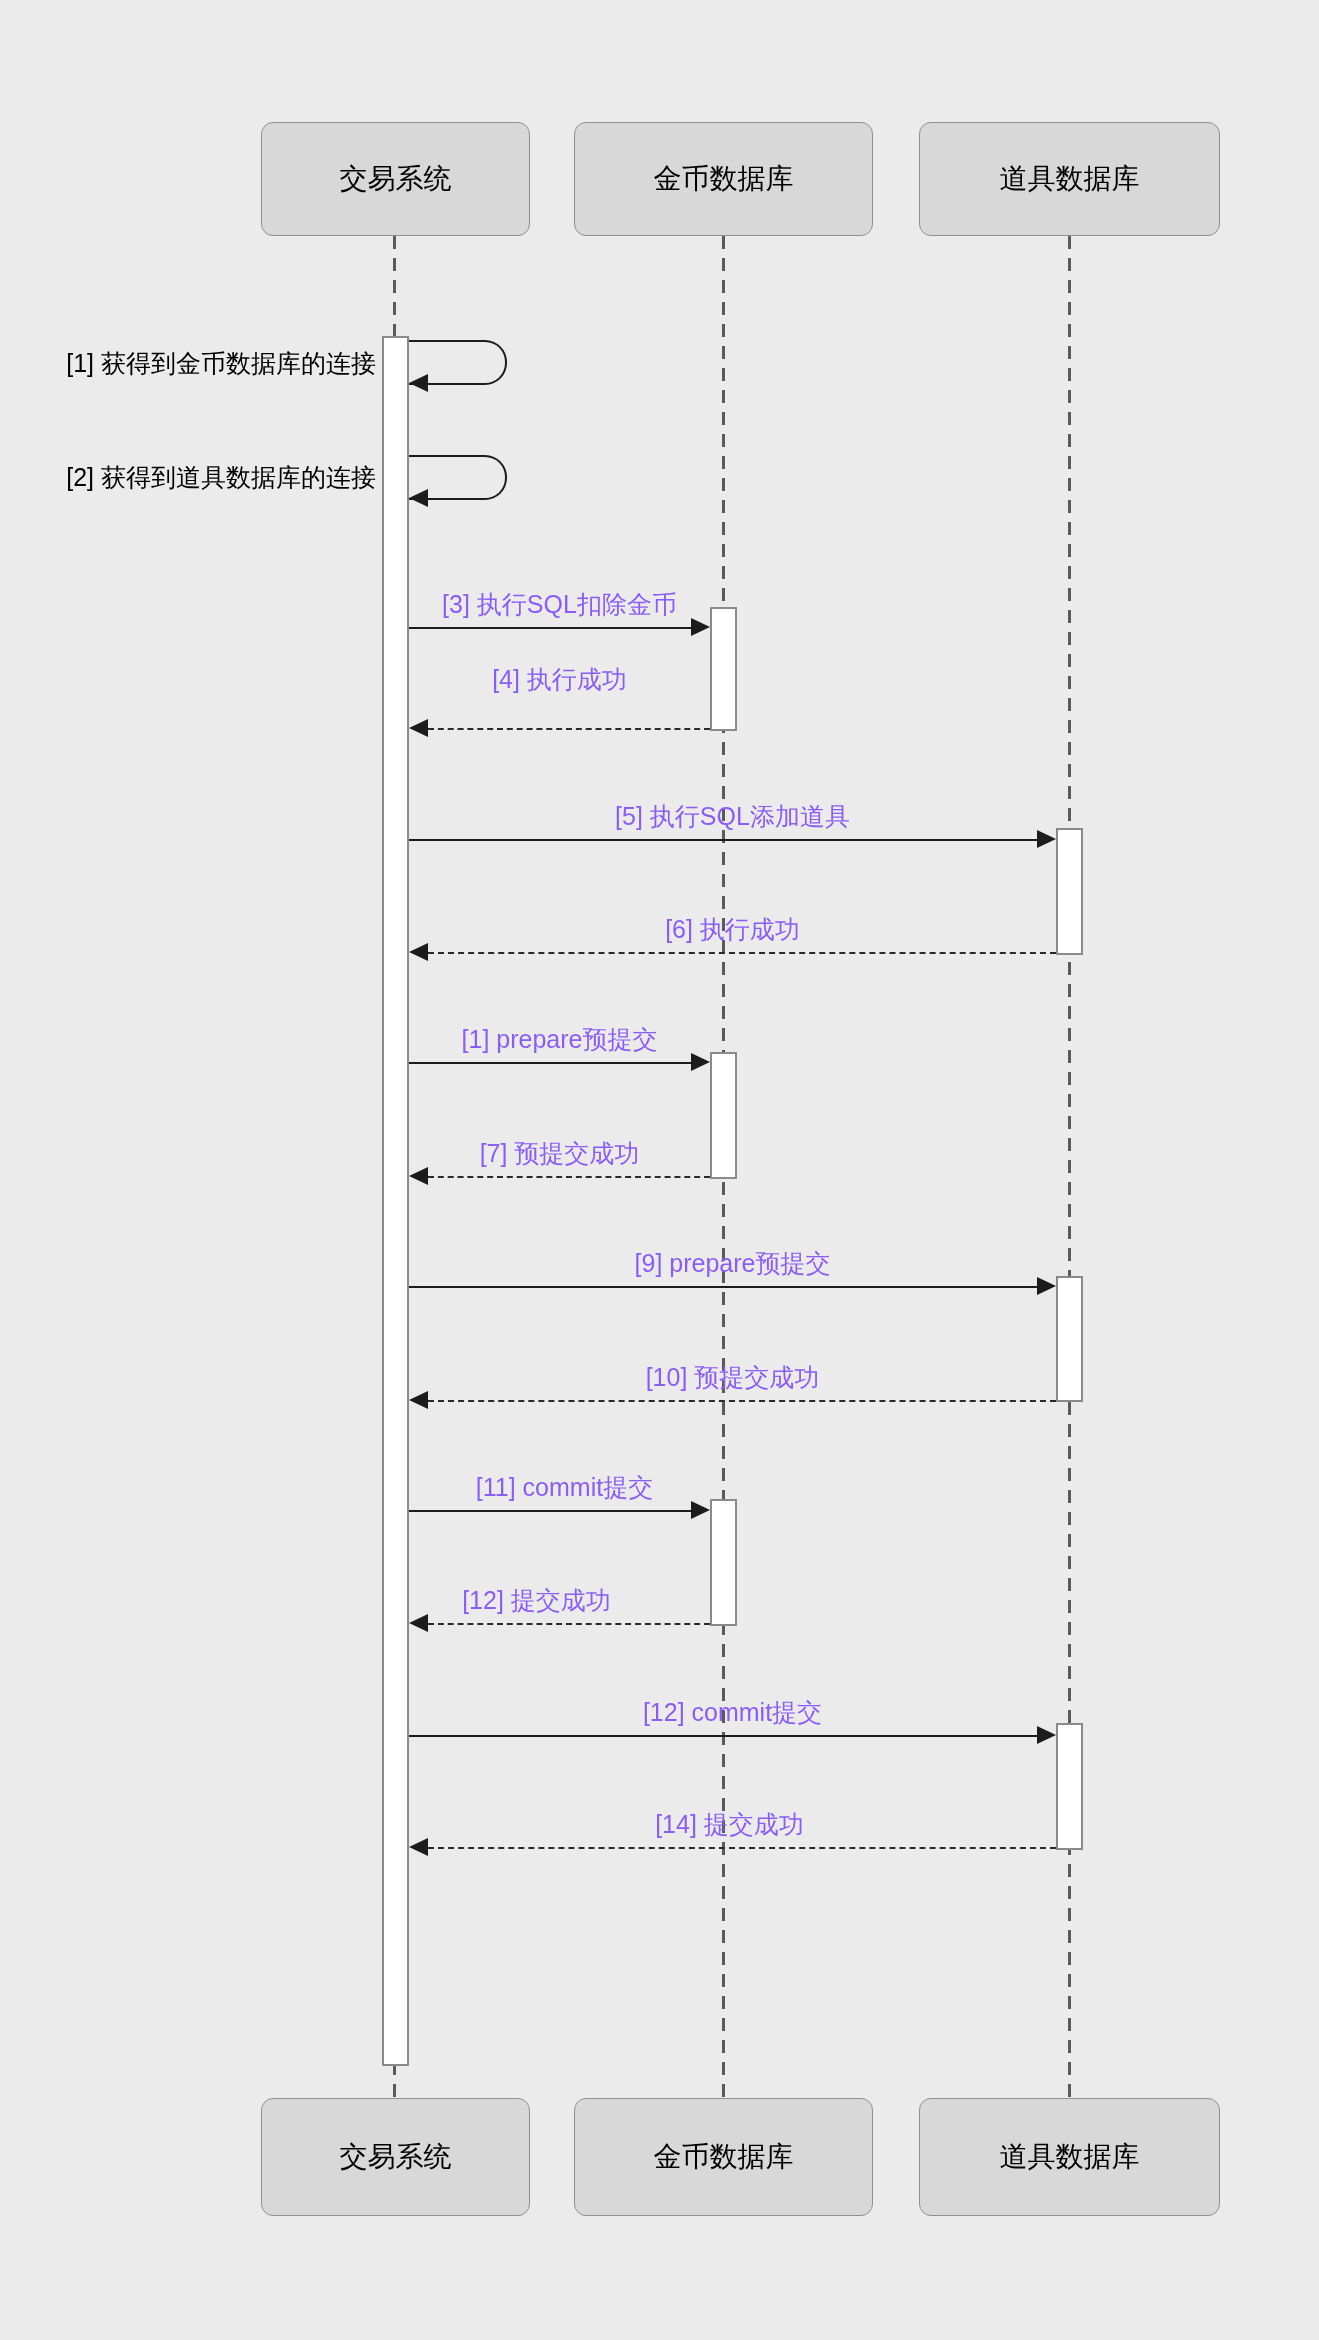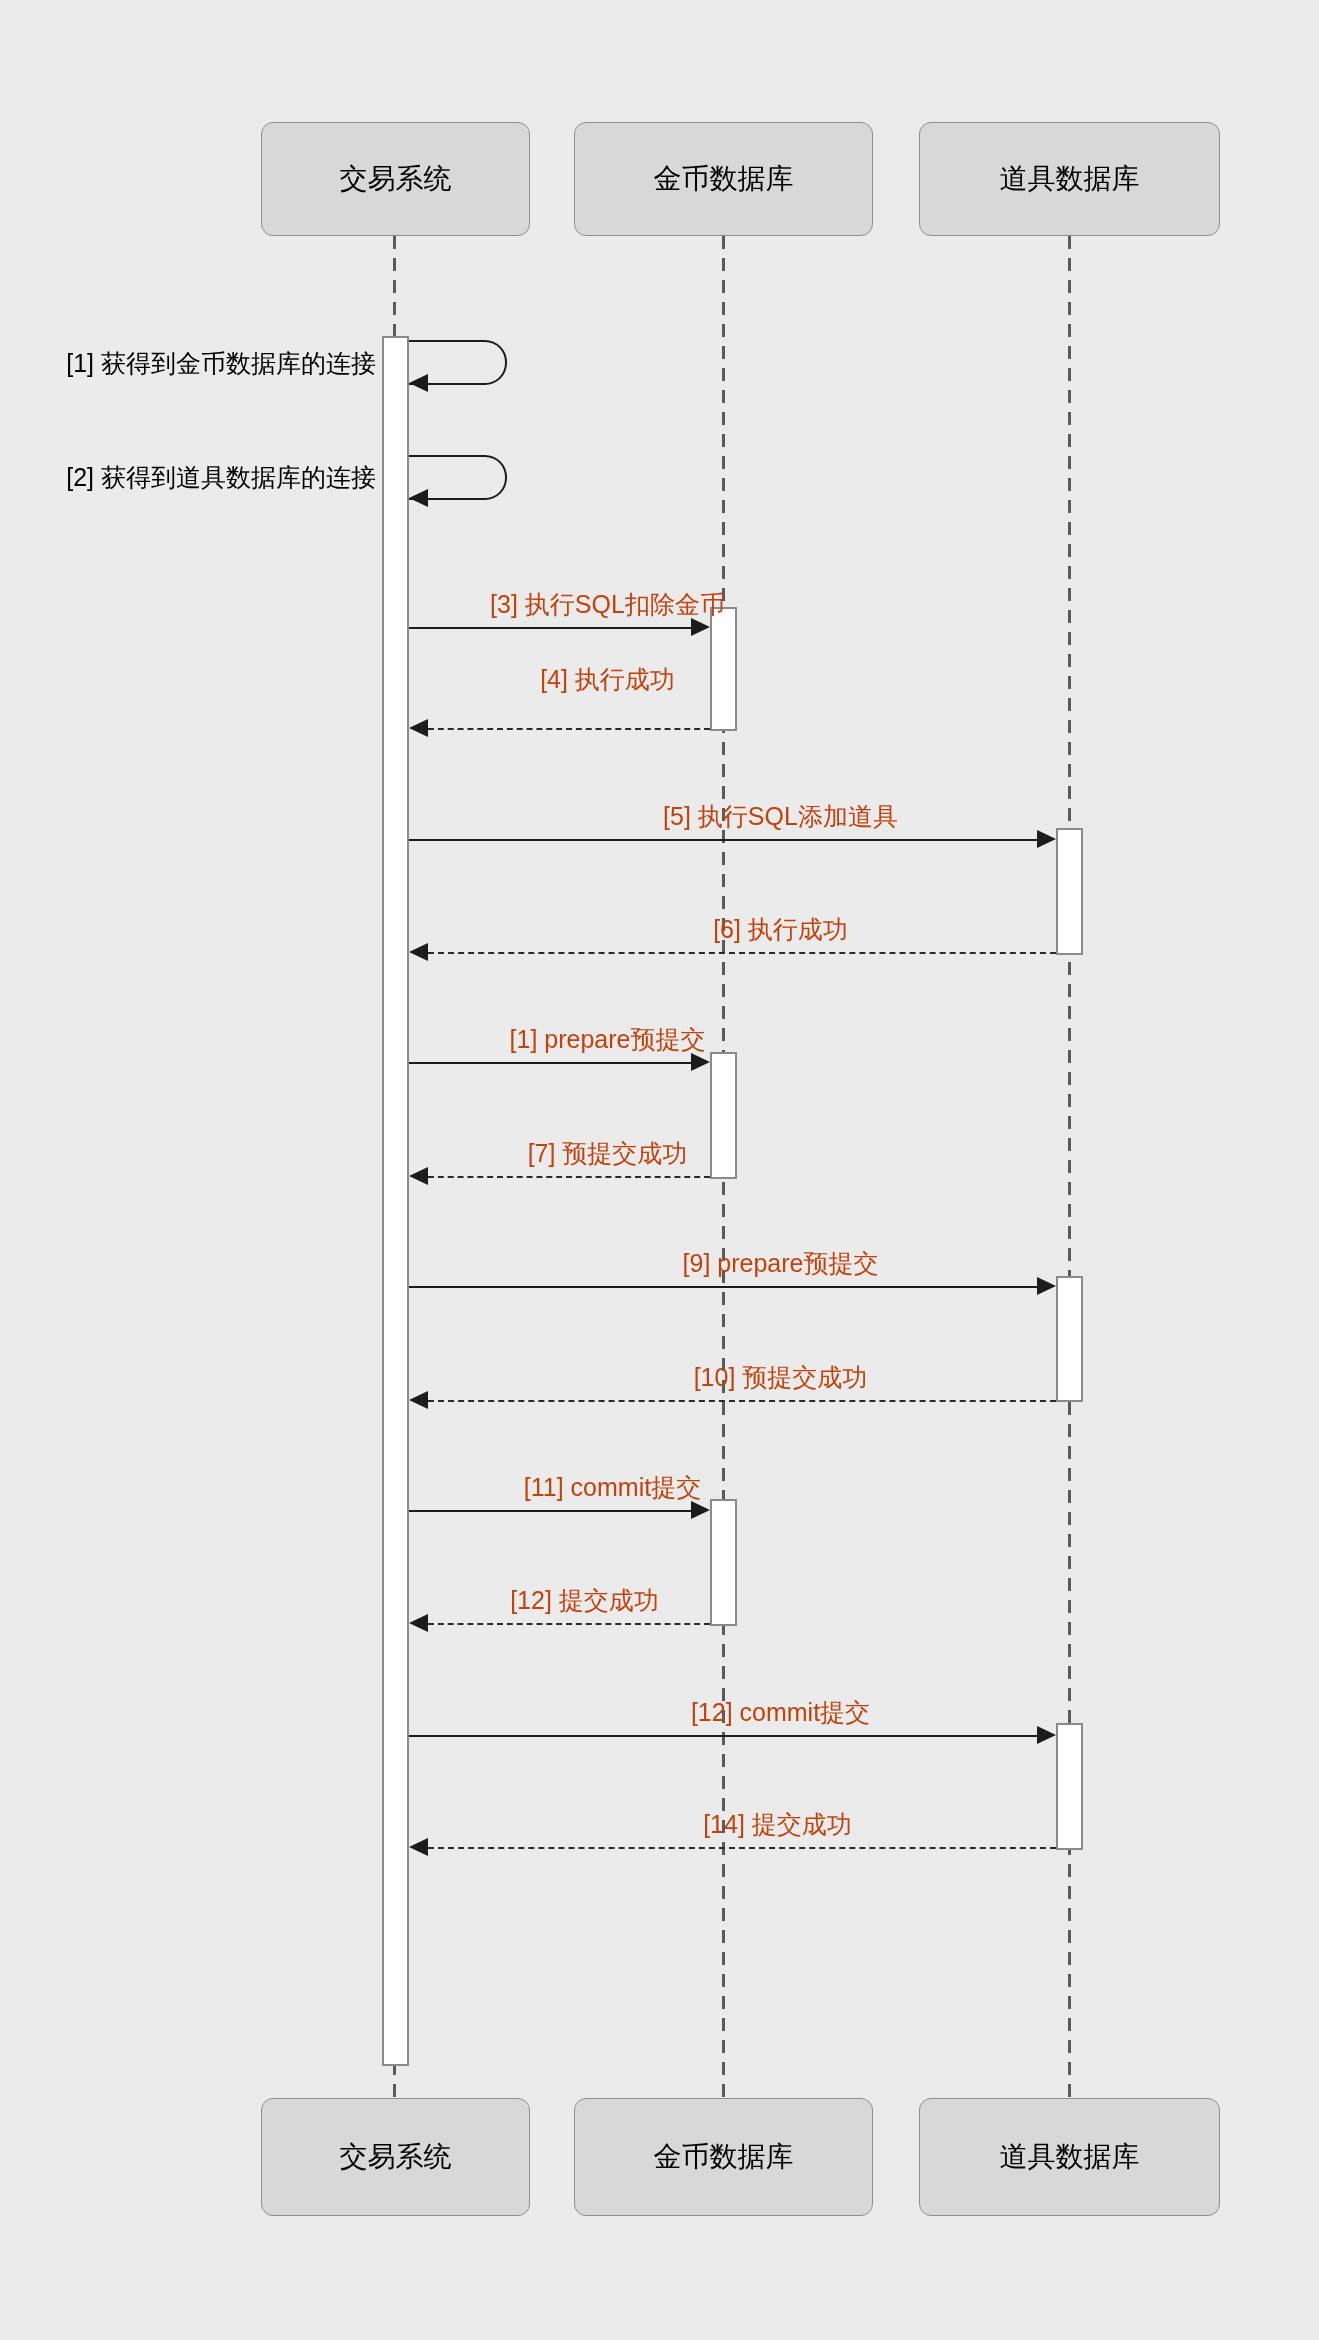--- a/index.html
+++ b/index.html
@@ -18,21 +18,21 @@
   .lifeline {
     position:absolute; width:3px; top:236px; height:1862px;
     background:repeating-linear-gradient(to bottom,#5a5a5a 0 13px,transparent 13px 22px);
   }
   .activation {
     position:absolute; width:27px;
     background:#ffffff; border:2px solid #8a8a8a;
   }
   .msg-label {
     position:absolute; font-size:25px; line-height:30px;
-    color:#c2410c; text-align:center; white-space:nowrap;margin-left:48px;
+    color:#8b5cf6; text-align:center; white-space:nowrap;
   }
   .self-label {
     position:absolute; font-size:25px; line-height:30px;
     color:#000; text-align:right; white-space:nowrap;
   }
   .msg-line { position:absolute; height:0; }
   .msg-line.solid  { border-top:2px solid #1c1c1c; }
   .msg-line.dashed { border-top:2px dashed #2a2a2a; }
   .arrow-right {
     position:absolute; width:0; height:0;

